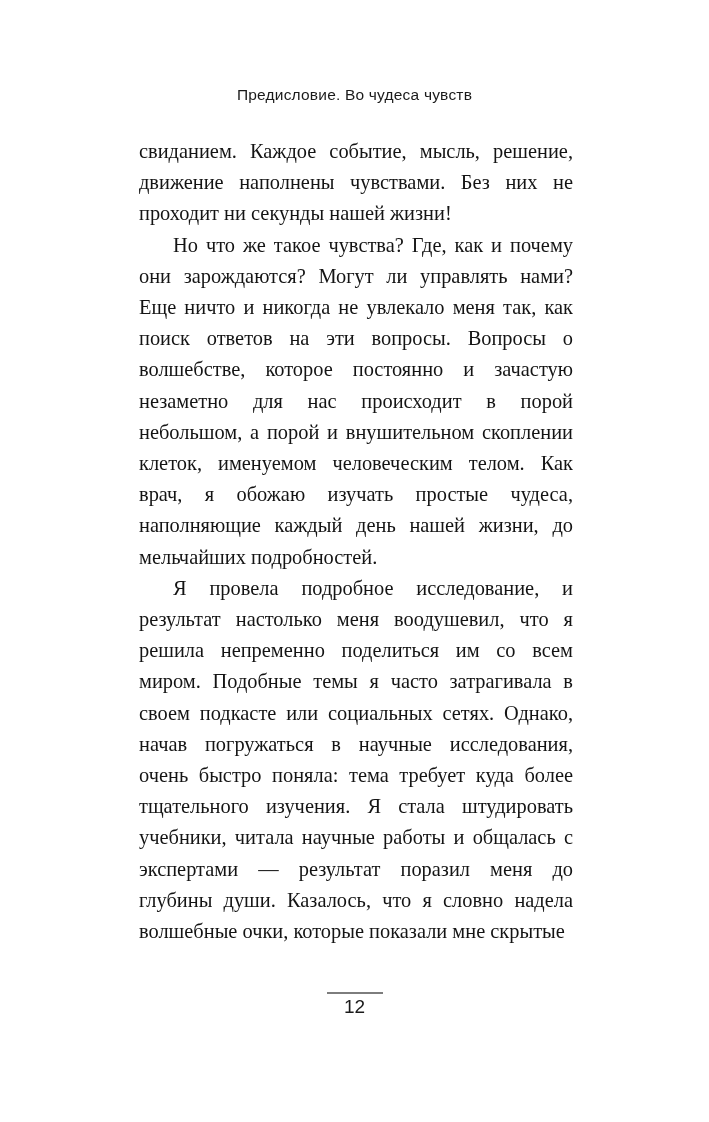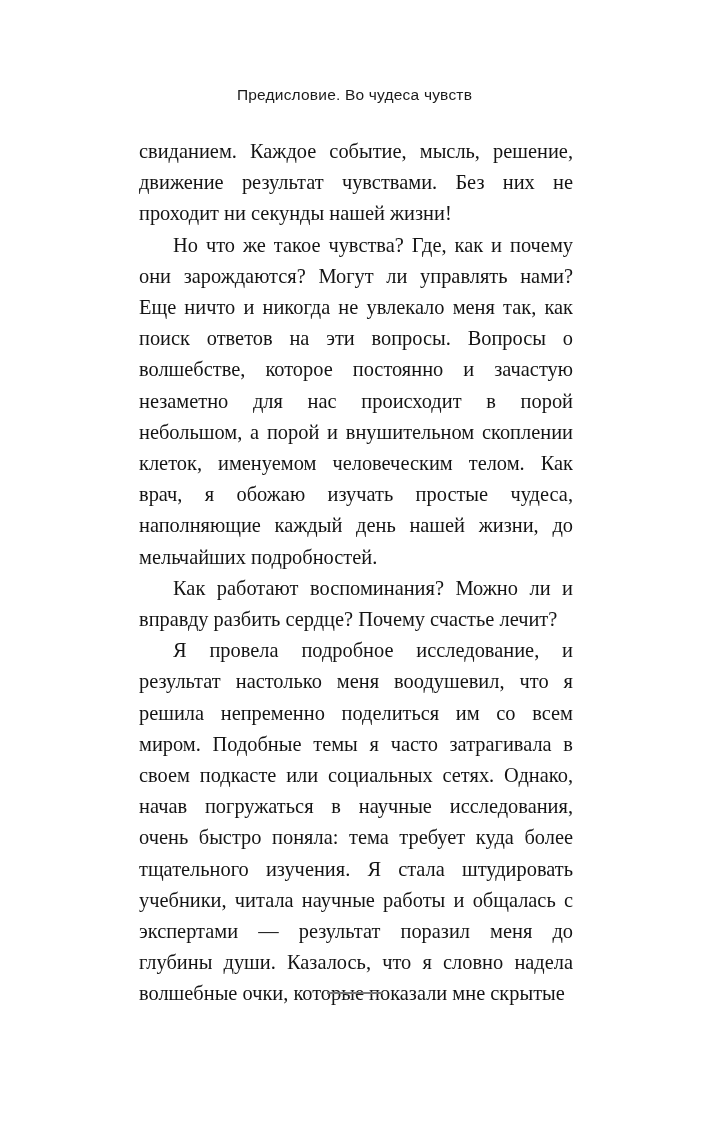--- a/index.html
+++ b/index.html
@@ -76,21 +76,21 @@
   }
 </style>
 </head>
 <body>
 
 <div class="page">
 
   <div class="running-head">Предисловие. Во чудеса чувств</div>
 
   <div class="text-block">
-    <p>свиданием. Каждое событие, мысль, решение, движение результат чувствами. Без них не проходит ни секунды нашей жизни!</p>
+    <p>свиданием. Каждое событие, мысль, решение, движение наполнены чувствами. Без них не проходит ни секунды нашей жизни!</p>
     <p class="indent">Но что же такое чувства? Где, как и почему они зарождаются? Могут ли управлять нами? Еще ничто и никогда не увлекало меня так, как поиск ответов на эти вопросы. Вопросы о волшебстве, которое постоянно и зачастую незаметно для нас происходит в порой небольшом, а порой и внушительном скоплении клеток, именуемом человеческим телом. Как врач, я обожаю изучать простые чудеса, наполняющие каждый день нашей жизни, до мельчайших подробностей.</p>
-    <p class="indent">Как работают воспоминания? Можно ли и вправду разбить сердце? Почему счастье лечит?</p>
     <p class="indent">Я провела подробное исследование, и результат настолько меня воодушевил, что я решила непременно поделиться им со всем миром. Подобные темы я часто затрагивала в своем подкасте или социальных сетях. Однако, начав погружаться в научные исследования, очень быстро поняла: тема требует куда более тщательного изучения. Я стала штудировать учебники, читала научные работы и общалась с экспертами — результат поразил меня до глубины души. Казалось, что я словно надела волшебные очки, которые показали мне скрытые</p>
   </div>
 
   <div class="folio-rule"></div>
+  <div class="folio">12</div>
 
 </div>
 
 </body></html>

